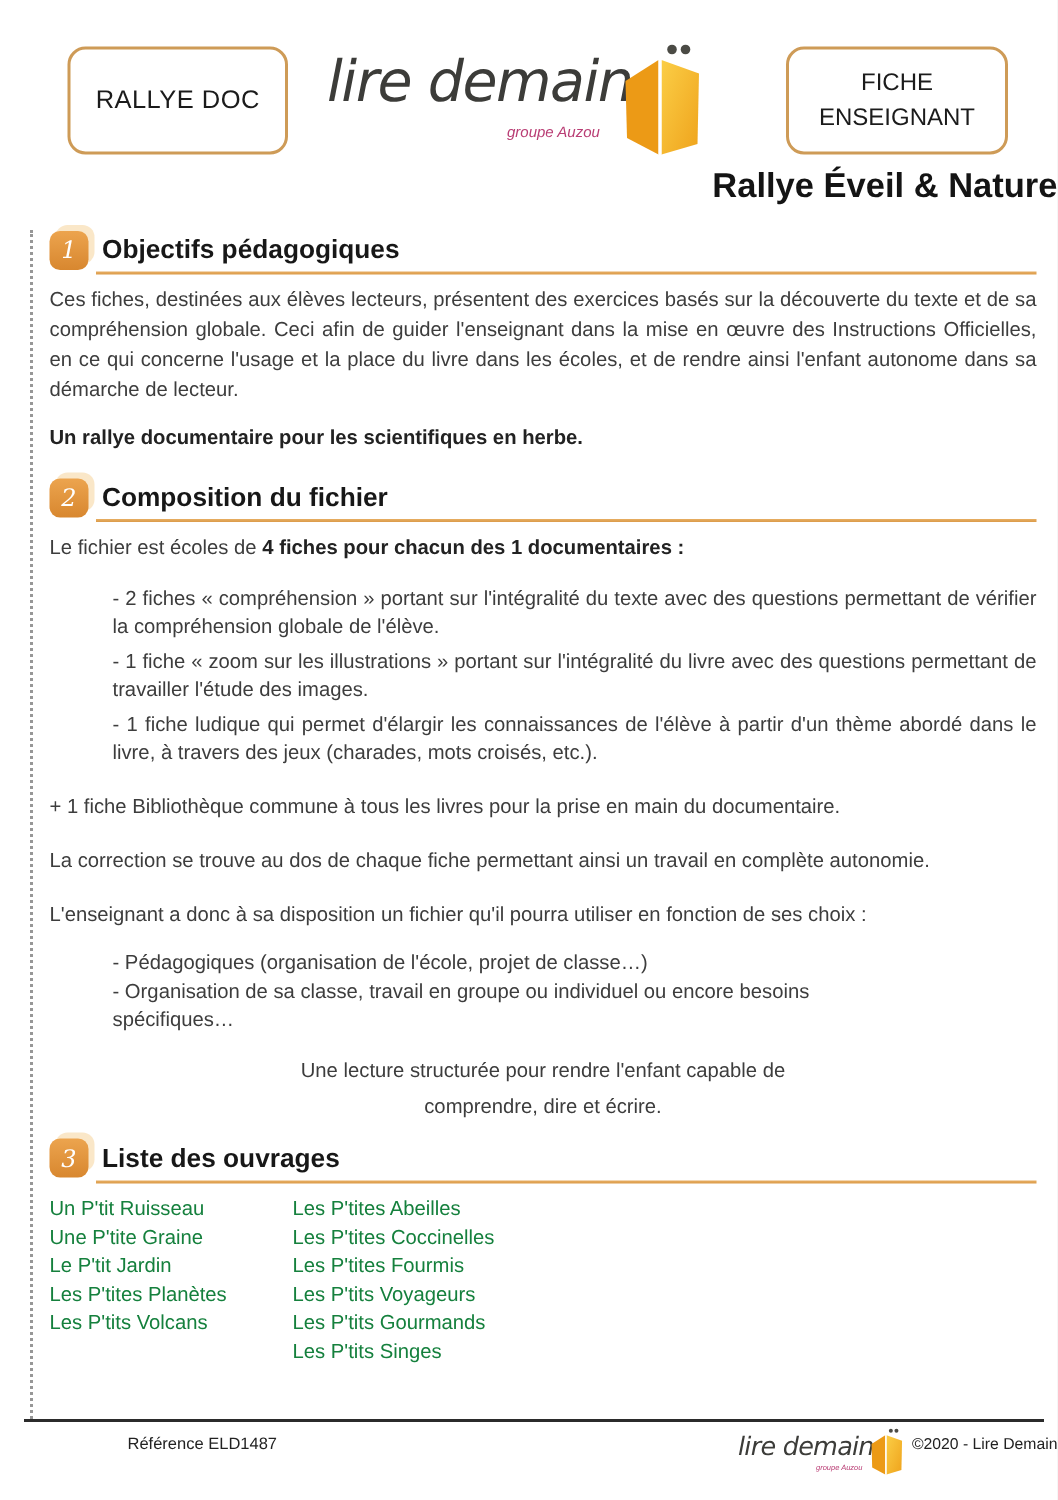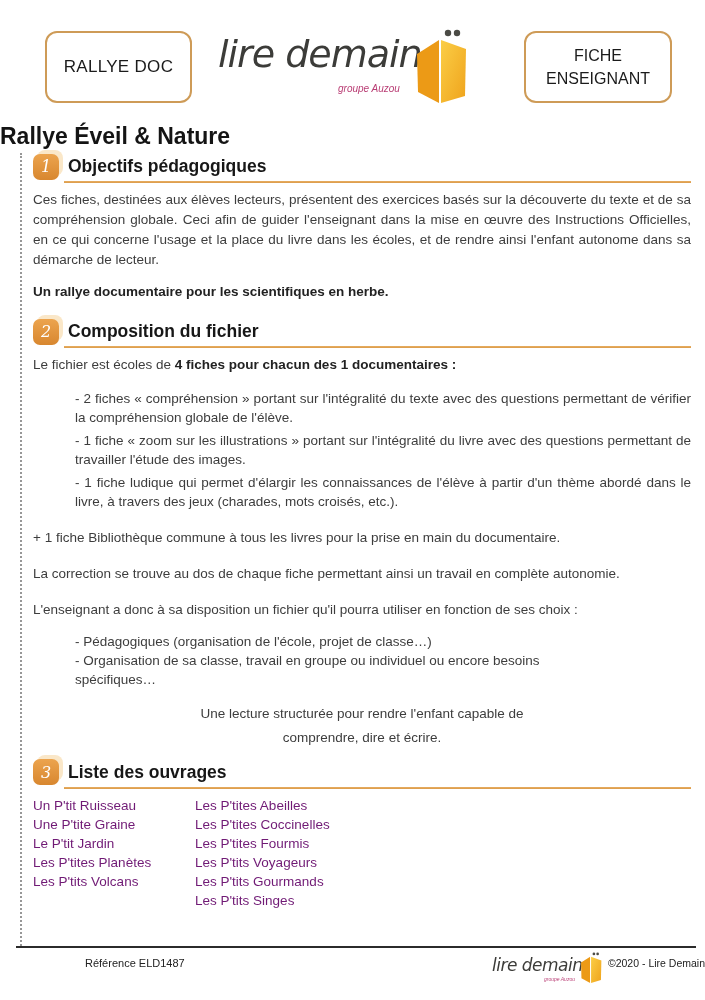--- a/index.html
+++ b/index.html
@@ -18,22 +18,22 @@
   .box-right { left:524px; top:31px; width:144px; height:68px; font-size:16px; line-height:1.45; }
   
   .logo { position:absolute; left:218px; top:26px; width:270px; height:86px; }
   .logo-text {
     position:absolute; left:0; top:6px; font-size:38px; font-style:italic;
     color:#3c3c39; letter-spacing:-1px; font-family:"DejaVu Sans", sans-serif; font-weight:500;
   }
   .logo-sub { position:absolute; left:120px; top:57px; font-size:10px; font-style:italic; color:#b93d74; }
   .logo-book { position:absolute; left:192px; top:0; }
   .page-title {
-    position:absolute; top:110px; left:0; width:100%; text-align:left;
-    font-size:23px; font-weight:bold; color:#141414;margin-top:13px;
+    position:absolute; top:110px; left:0; width:100%; text-align:right;
+    font-size:23px; font-weight:bold; color:#141414;
   }
   .dotted-rule { position:absolute; left:20px; top:153px; height:793px; width:0; border-left:2px dotted #979797; }
   
   .content { position:absolute; left:33px; top:152px; width:658px; color:#3d3d3d; font-size:13.5px; }
   .sec-head { position:relative; display:flex; align-items:center; gap:8px; height:29px; }
   .badge-wrap { position:relative; width:26px; height:26px; flex:0 0 26px; }
   .badge-glow { position:absolute; left:4px; top:-4px; width:26px; height:26px; border-radius:8px; background:#FAE7C8; }
   .badge {
     position:absolute; left:0; top:0; width:26px; height:26px; border-radius:7px;
     background:linear-gradient(180deg,#ECA44E,#D8872F); color:#fff;
@@ -47,21 +47,21 @@
   .bold-line { margin-top:12px; line-height:20px; font-weight:bold; color:#222; }
   .intro { margin-top:7px; line-height:20px; }
   .intro b { color:#222; }
   .bullets { margin-top:10px; padding-left:42px; }
   .bullet  { line-height:19px; margin-bottom:4px; text-align:justify; }
   .pgap  { margin:17px 0 0 0; line-height:19px; }
   .sub-bullets { margin-top:13px; padding-left:42px; width:528px; }
   .sub-bullet  { line-height:19px; }
   .centered { margin-top:13px; text-align:center; line-height:24px; }
   .sec3 { margin-top:8px; }
-  .book-list { margin-top:7px; display:flex; line-height:19px; color:#701a75; }
+  .book-list { margin-top:7px; display:flex; line-height:19px; color:#15803d; }
   .book-col1 { width:162px; }
   
   .footer-line { position:absolute; left:16px; top:946px; width:680px; height:2px; background:#2b2b2b; }
   .footer-ref  { position:absolute; left:85px; top:957px; font-size:11px; color:#222; }
   .footer-copy { position:absolute; left:0; top:957px; width:100%; text-align:right; font-size:10.5px; color:#222; }
   .footer-logo { position:absolute; left:492px; top:951px; width:120px; height:40px; }
   .footer-logo-text { position:absolute; left:0; top:4px; font-size:17px; font-style:italic; color:#3c3c39; letter-spacing:-.5px; font-family:"DejaVu Sans", sans-serif; }
   .footer-logo-sub  { position:absolute; left:52px; top:25px; font-size:5px; font-style:italic; color:#b93d74; }
   .footer-logo-book { position:absolute; left:86px; top:0; }
 </style>

